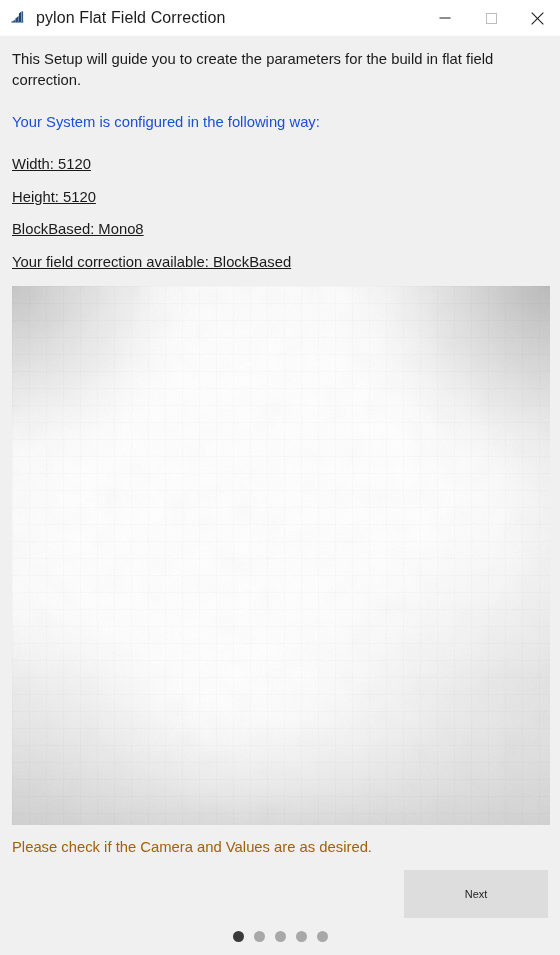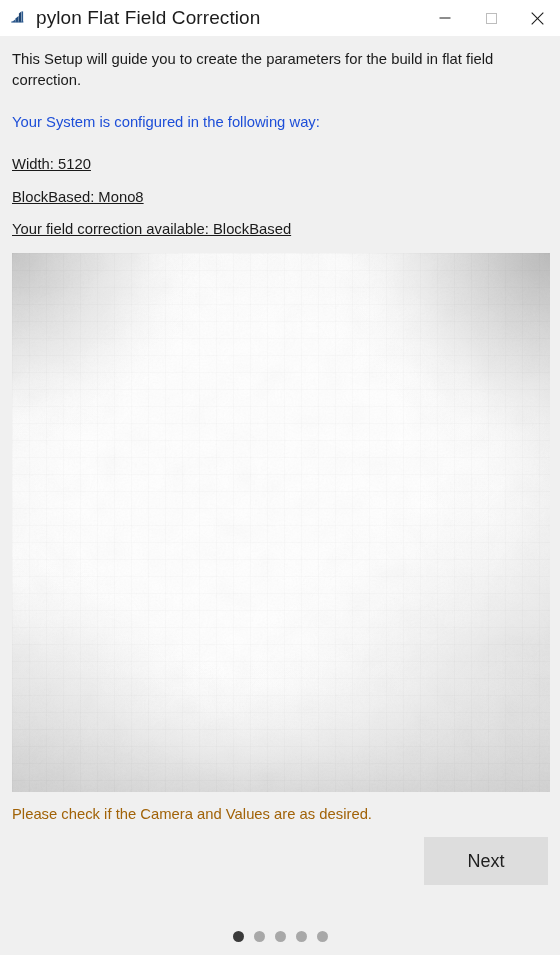--- a/index.html
+++ b/index.html
@@ -45,21 +45,21 @@
   }
 
   .app-icon {
     width: 18px;
     height: 18px;
     display: block;
     flex: 0 0 auto;
   }
 
   .title-text {
-    font-size: 19px;
+    font-size: 16px;
     color: #1c1c1c;
     margin-left: 9px;
     letter-spacing: 0.1px;
     white-space: nowrap;
   }
 
   .win-controls {
     display: flex;
     height: 36px;
     align-items: stretch;
@@ -163,26 +163,26 @@
     color: #a16207;
     margin-top: 12px;
   }
 
   .footer-text .fline { display: block; }
 
   .next-button {
     position: absolute;
     right: 0px;
     top: 45px;
-    width: 124px;
+    width: 144px;
     height: 48px;
     background: #dddddd;
     border: none;
     font-family: "Liberation Sans", sans-serif;
-    font-size: 18px;
+    font-size: 11px;
     color: #1f1f1f;
     cursor: default;
     display: flex;
     align-items: center;
     justify-content: center;
   }
 
   .dots {
     position: absolute;
     left: 0;
@@ -240,20 +240,21 @@
   </div>
 
   <div class="content">
 
     <div class="intro">This Setup will guide you to create the parameters for the build in flat field correction.</div>
 
     <div class="subhead">Your System is configured in the following way:</div>
 
     <div class="params">
       <div class="param-line">Width: 5120</div>
+      <div class="param-line">Height: 5120</div>
       <div class="param-line">BlockBased: Mono8</div>
       <div class="param-line last">Your field correction available: BlockBased</div>
     </div>
 
     <div class="preview-wrap">
       <svg class="preview-canvas" viewBox="0 0 538 539" preserveAspectRatio="none">
         <defs>
           <radialGradient id="vign" cx="44%" cy="45%" r="76%">
             <stop offset="0%" stop-color="#ffffff"></stop>
             <stop offset="42%" stop-color="#ffffff"></stop>

